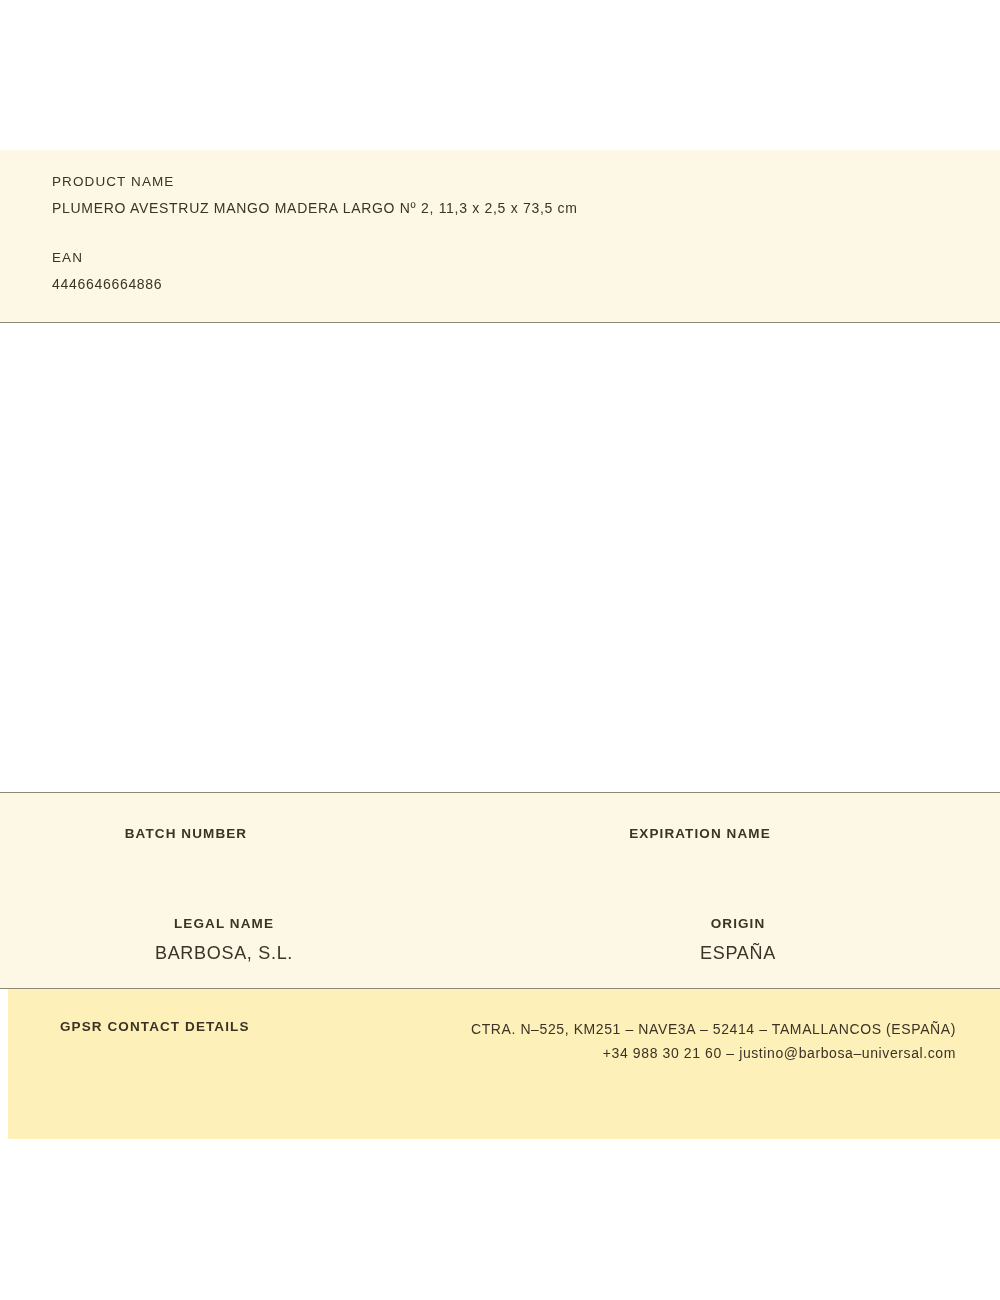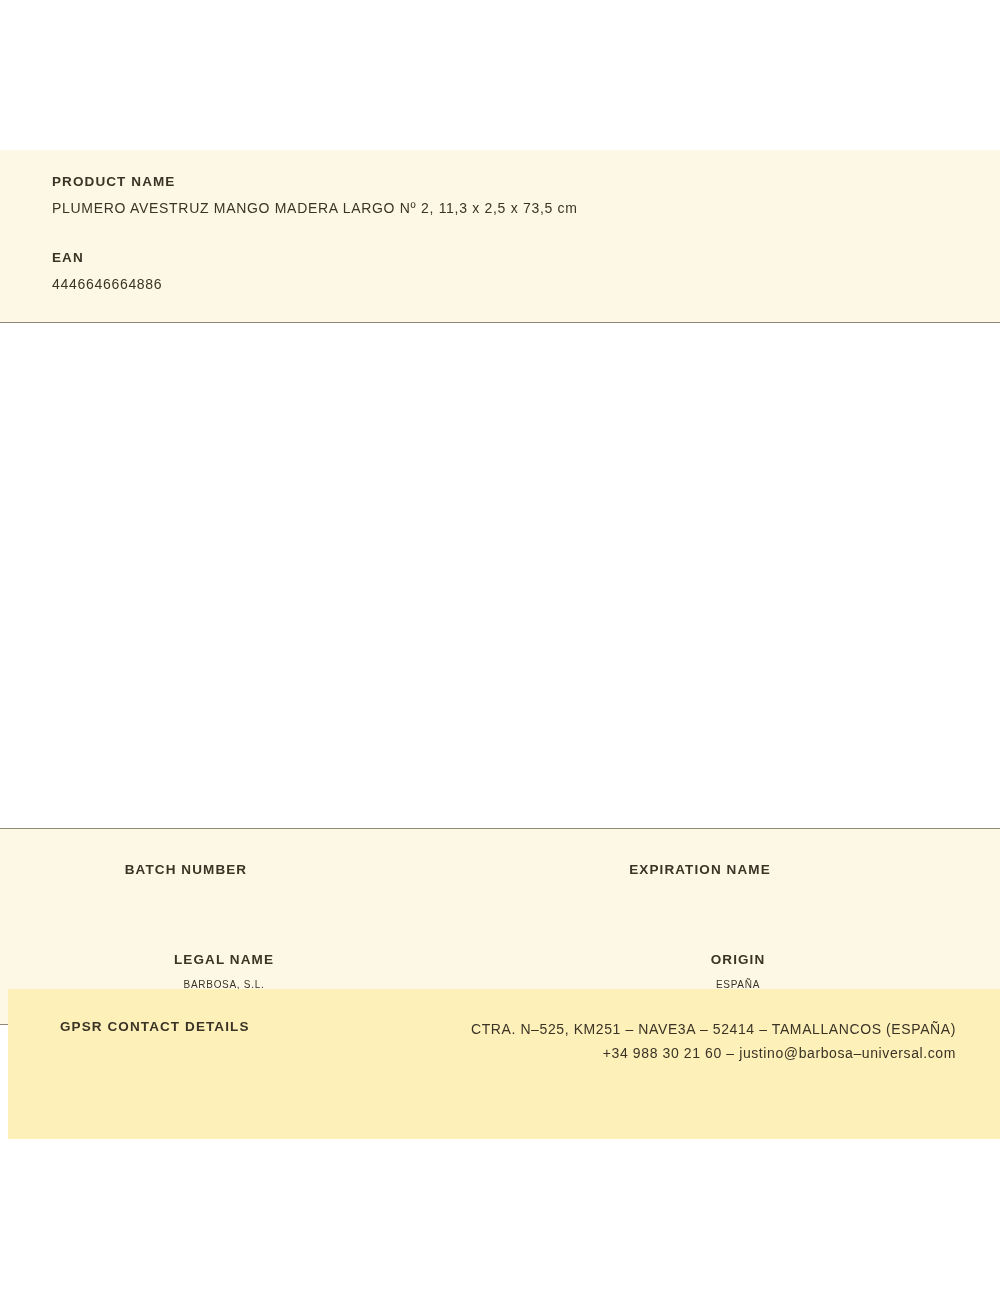--- a/index.html
+++ b/index.html
@@ -29,21 +29,21 @@
     left: 0;
     width: 1000px;
     background: #fdf8e6;
     border-bottom: 1px solid #8c8776;
     box-sizing: border-box;
     padding: 24px 52px 30px 52px;
   }
 
   .field-label {
     font-size: 13.5px;
-    font-weight: bold;
+    font-weight: normal;
     letter-spacing: 1.1px;
     color: #3a3326;
     margin: 0 0 11px 0;
   }
   .field-value {
     font-size: 14px;
     letter-spacing: 0.7px;
     color: #3a3326;
     margin: 0;
     font-weight: normal;
@@ -66,21 +66,20 @@
   .batch-block {
     position: absolute;
     top: 792px;
     left: 0;
     width: 1000px;
     height: 197px;
     background: #fdf8e6;
     border-top: 1px solid #8c8776;
     border-bottom: 1px solid #8c8776;
     box-sizing: border-box;
-    margin-top: 36px;
   }
 
   .batch-row {
     position: absolute;
     left: 0;
     width: 1000px;
     display: flex;
   }
   .batch-row.row1 { top: 33px; }
   .batch-row.row2 { top: 123px; padding-left: 38px; }
@@ -93,21 +92,21 @@
   .col-b { width: 400px; padding-right: 200px; }
 
   .center-label {
     font-size: 13.5px;
     font-weight: bold;
     letter-spacing: 1.1px;
     color: #3a3326;
     white-space: nowrap;
   }
   .center-value {
-    font-size: 10px;
+    font-size: 18px;
     letter-spacing: 0.7px;
     color: #3a3326;
     margin-top: 12px;
     white-space: nowrap;
   }
 
   
   .gpsr-block {
     position: absolute;
     top: 989px;

